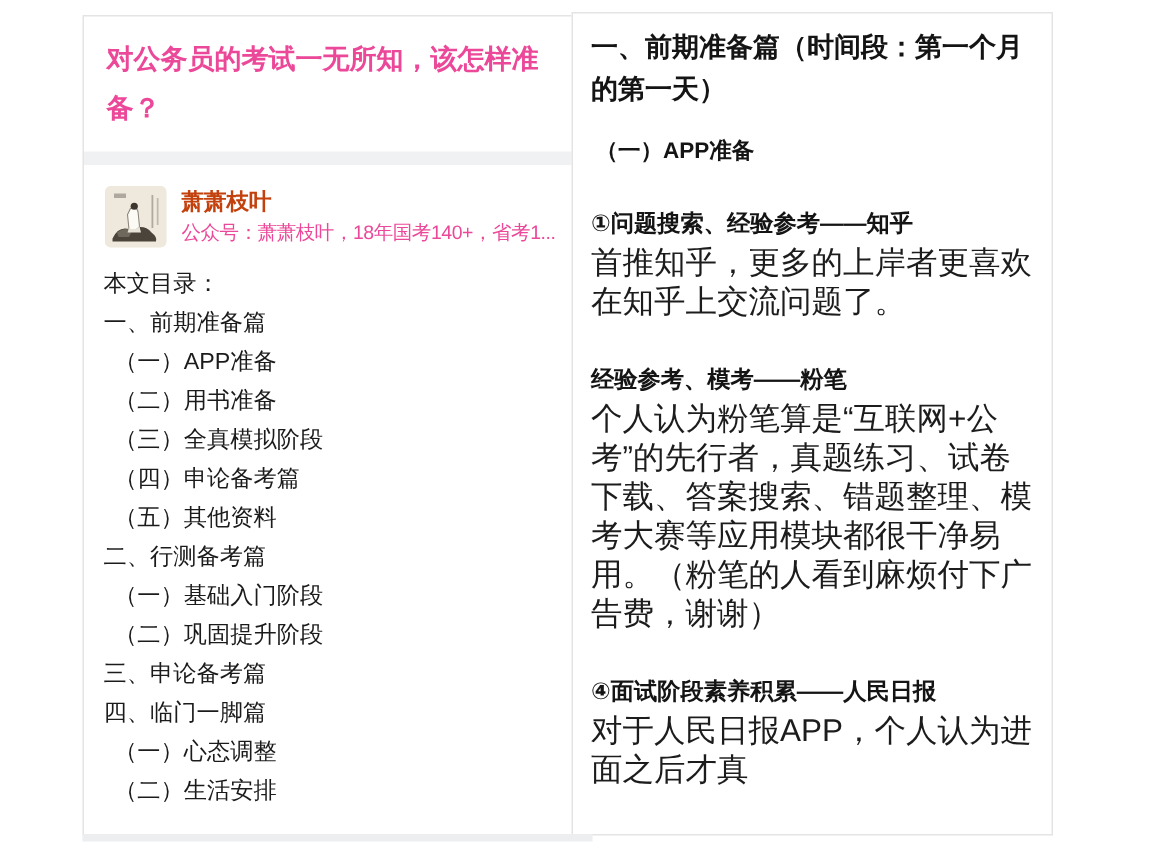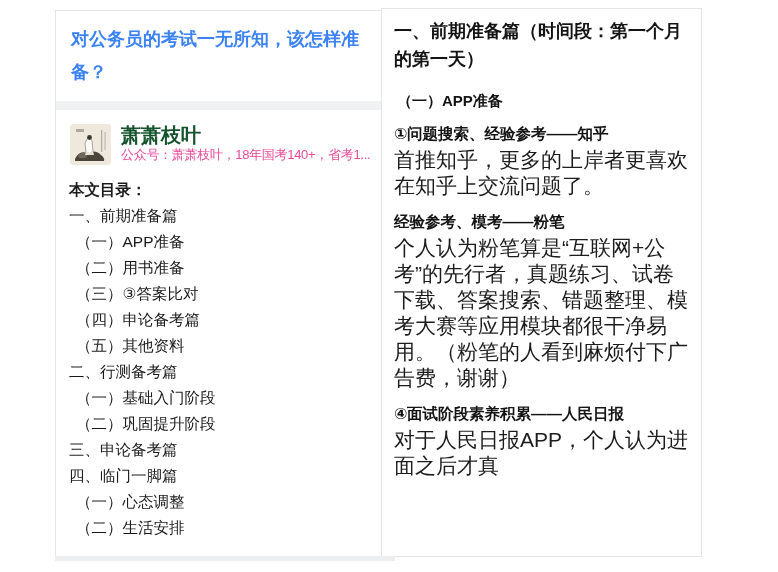--- a/index.html
+++ b/index.html
@@ -16,58 +16,58 @@
     border:1px solid #e4e4e4;
     overflow:hidden;
   }
   
   #left-card { left:55px; top:10px; width:339px; height:547px; }
   .q-title {
     padding:12px 16px 12px 15px;
     font-size:18px;
     font-weight:bold;
     line-height:33px;
-    color:#3b82f6;
+    color:#ec4899;
   }
   .divider { height:9px; background:#f0f1f2; }
   .author-row {
     display:flex;
     align-items:flex-start;
     padding:14px 10px 0 14px;
   }
   .avatar {
     width:41px; height:41px;
     border-radius:4px;
     overflow:hidden;
     flex:none;
     background:#efe9dd;
   }
   .avatar svg { display:block; }
   .author-meta { margin-left:10px; min-width:0; }
   .author-name {
-    font-size:20px;
+    font-size:15px;
     font-weight:bold;
     line-height:20px;
     padding-top:1px;
-    color:#14532d;
+    color:#c2410c;
   }
   .author-sub {
     font-size:13px;
     color:#ec4899;
     line-height:19px;
     white-space:nowrap;
     overflow:hidden;
     letter-spacing:-0.3px;
   }
   .toc {
     padding:12px 16px 0 13px;
     font-size:15.5px;
     color:#1b1b1b;
   }
-  .toc-title { font-weight:bold; line-height:26px; }
+  .toc-title { font-weight:normal; line-height:26px; }
   .toc-item  { line-height:26px; }
   .toc-sub   { padding-left:7px; }
   
   #right-card {
     left:381px; top:8px; width:321px; height:549px;
     padding:8px 12px 0 12px;
   }
   .r-h1 {
     font-size:18px;
     font-weight:bold;
@@ -75,21 +75,21 @@
     color:#141414;
   }
   .r-h2 {
     margin-top:18px;
     font-size:15px;
     font-weight:bold;
     line-height:20px;
     padding-left:3px;
     color:#141414;
   }
-  .section { margin-top:10px; }
+  .section { margin-top:26px; }
   .sec-h {
     font-size:15.5px;
     font-weight:bold;
     line-height:26px;
     color:#141414;
   }
   .sec-body {
     font-size:21px;
     line-height:26px;
     color:#1c1c1c;
@@ -131,21 +131,21 @@
       <div class="author-name">萧萧枝叶</div>
       <div class="author-sub">公众号：萧萧枝叶，18年国考140+，省考1...</div>
     </div>
   </div>
 
   <div class="toc">
     <div class="toc-title">本文目录：</div>
     <div class="toc-item">一、前期准备篇</div>
     <div class="toc-item toc-sub">（一）APP准备</div>
     <div class="toc-item toc-sub">（二）用书准备</div>
-    <div class="toc-item toc-sub">（三）③答案比对</div>
+    <div class="toc-item toc-sub">（三）全真模拟阶段</div>
     <div class="toc-item toc-sub">（四）申论备考篇</div>
     <div class="toc-item toc-sub">（五）其他资料</div>
     <div class="toc-item">二、行测备考篇</div>
     <div class="toc-item toc-sub">（一）基础入门阶段</div>
     <div class="toc-item toc-sub">（二）巩固提升阶段</div>
     <div class="toc-item">三、申论备考篇</div>
     <div class="toc-item">四、临门一脚篇</div>
     <div class="toc-item toc-sub">（一）心态调整</div>
     <div class="toc-item toc-sub">（二）生活安排</div>
   </div>

